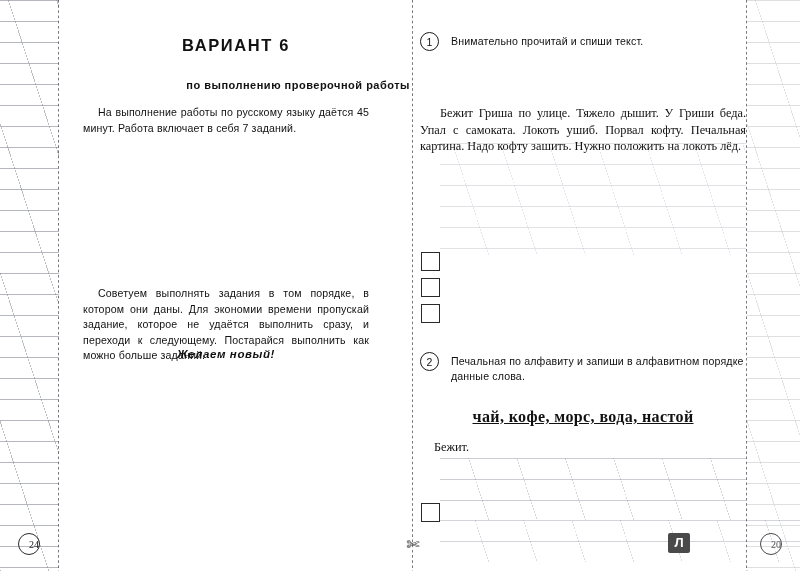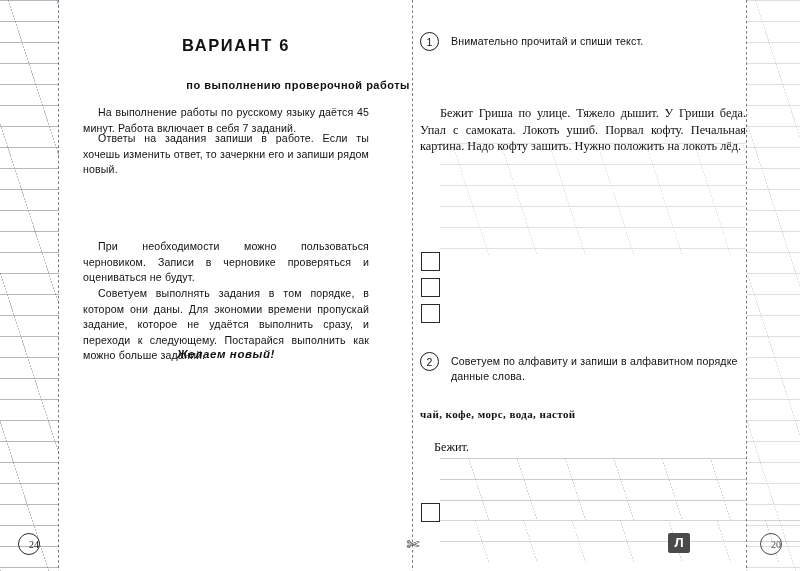--- a/index.html
+++ b/index.html
@@ -187,25 +187,26 @@
     text-align: justify;
     text-justify: inter-word;
   }
   .serif-text p { margin: 0; text-indent: 20px; }
   .t1-body { top: 79px; margin-top: 26px; }
 
   .wordlist {
     position: absolute;
     left: 6px; top: 408px;
     width: 326px;
-    text-align: left;
+    text-align: center;
     font-family: "Liberation Serif", serif;
     font-weight: bold;
-    font-size: 11px;
+    font-size: 16px;
     letter-spacing: 0.4px;
+    text-decoration: underline;
   }
   .answer-label {
     position: absolute;
     left: 20px; top: 440px;
     font-family: "Liberation Serif", serif;
     font-size: 12.3px;
   }
 
   
   .writelines {
@@ -303,26 +304,20 @@
   <div class="col-left">
 
     <div class="variant-title">ВАРИАНТ 6</div>
 
 
     <div class="instr-sub">по выполнению проверочной работы</div>
 
     <div class="body-text p1">
       <p>На выполнение работы по русскому языку даётся 45 минут. Работа включает в себя 7 заданий.</p>
     </div>
-    <div class="body-text p2">
-      <p>Ответы на задания запиши в работе. Если ты хочешь изменить ответ, то зачеркни его и запиши рядом новый.</p>
-    </div>
-    <div class="body-text p4">
-      <p>При необходимости можно пользоваться черновиком. Записи в черновике проверяться и оцениваться не будут.</p>
-    </div>
     <div class="body-text p5">
       <p>Советуем выполнять задания в том порядке, в котором они даны. Для экономии времени пропускай задание, которое не удаётся выполнить сразу, и переходи к следующему. Постарайся выполнить как можно больше заданий.</p>
     </div>
 
     <div class="closing">Желаем новый!</div>
   </div>
 
   <div class="col-right">
 
     <div class="task task-1">
@@ -332,21 +327,21 @@
       </div>
     </div>
 
     <div class="serif-text t1-body">
       <p>Бежит Гриша по улице. Тяжело дышит. У Гриши беда. Упал с самоката. Локоть ушиб. Порвал кофту. Печальная картина. Надо кофту зашить. Нужно положить на локоть лёд.</p>
     </div>
 
     <div class="task task-2">
       <div class="task-head">
         <div class="task-num">2</div>
-        <div class="task-prompt"><span>Советуем </span><b>по алфавиту</b><span> и запиши в алфавитном порядке данные слова.</span></div>
+        <div class="task-prompt"><span>Печальная </span><b>по алфавиту</b><span> и запиши в алфавитном порядке данные слова.</span></div>
       </div>
     </div>
 
     <div class="wordlist">чай, кофе, морс, вода, настой</div>
 
     <div class="answer-label">Бежит.</div>
   </div>
 
   <div class="score-box sb-1"></div>
   <div class="score-box sb-2"></div>

